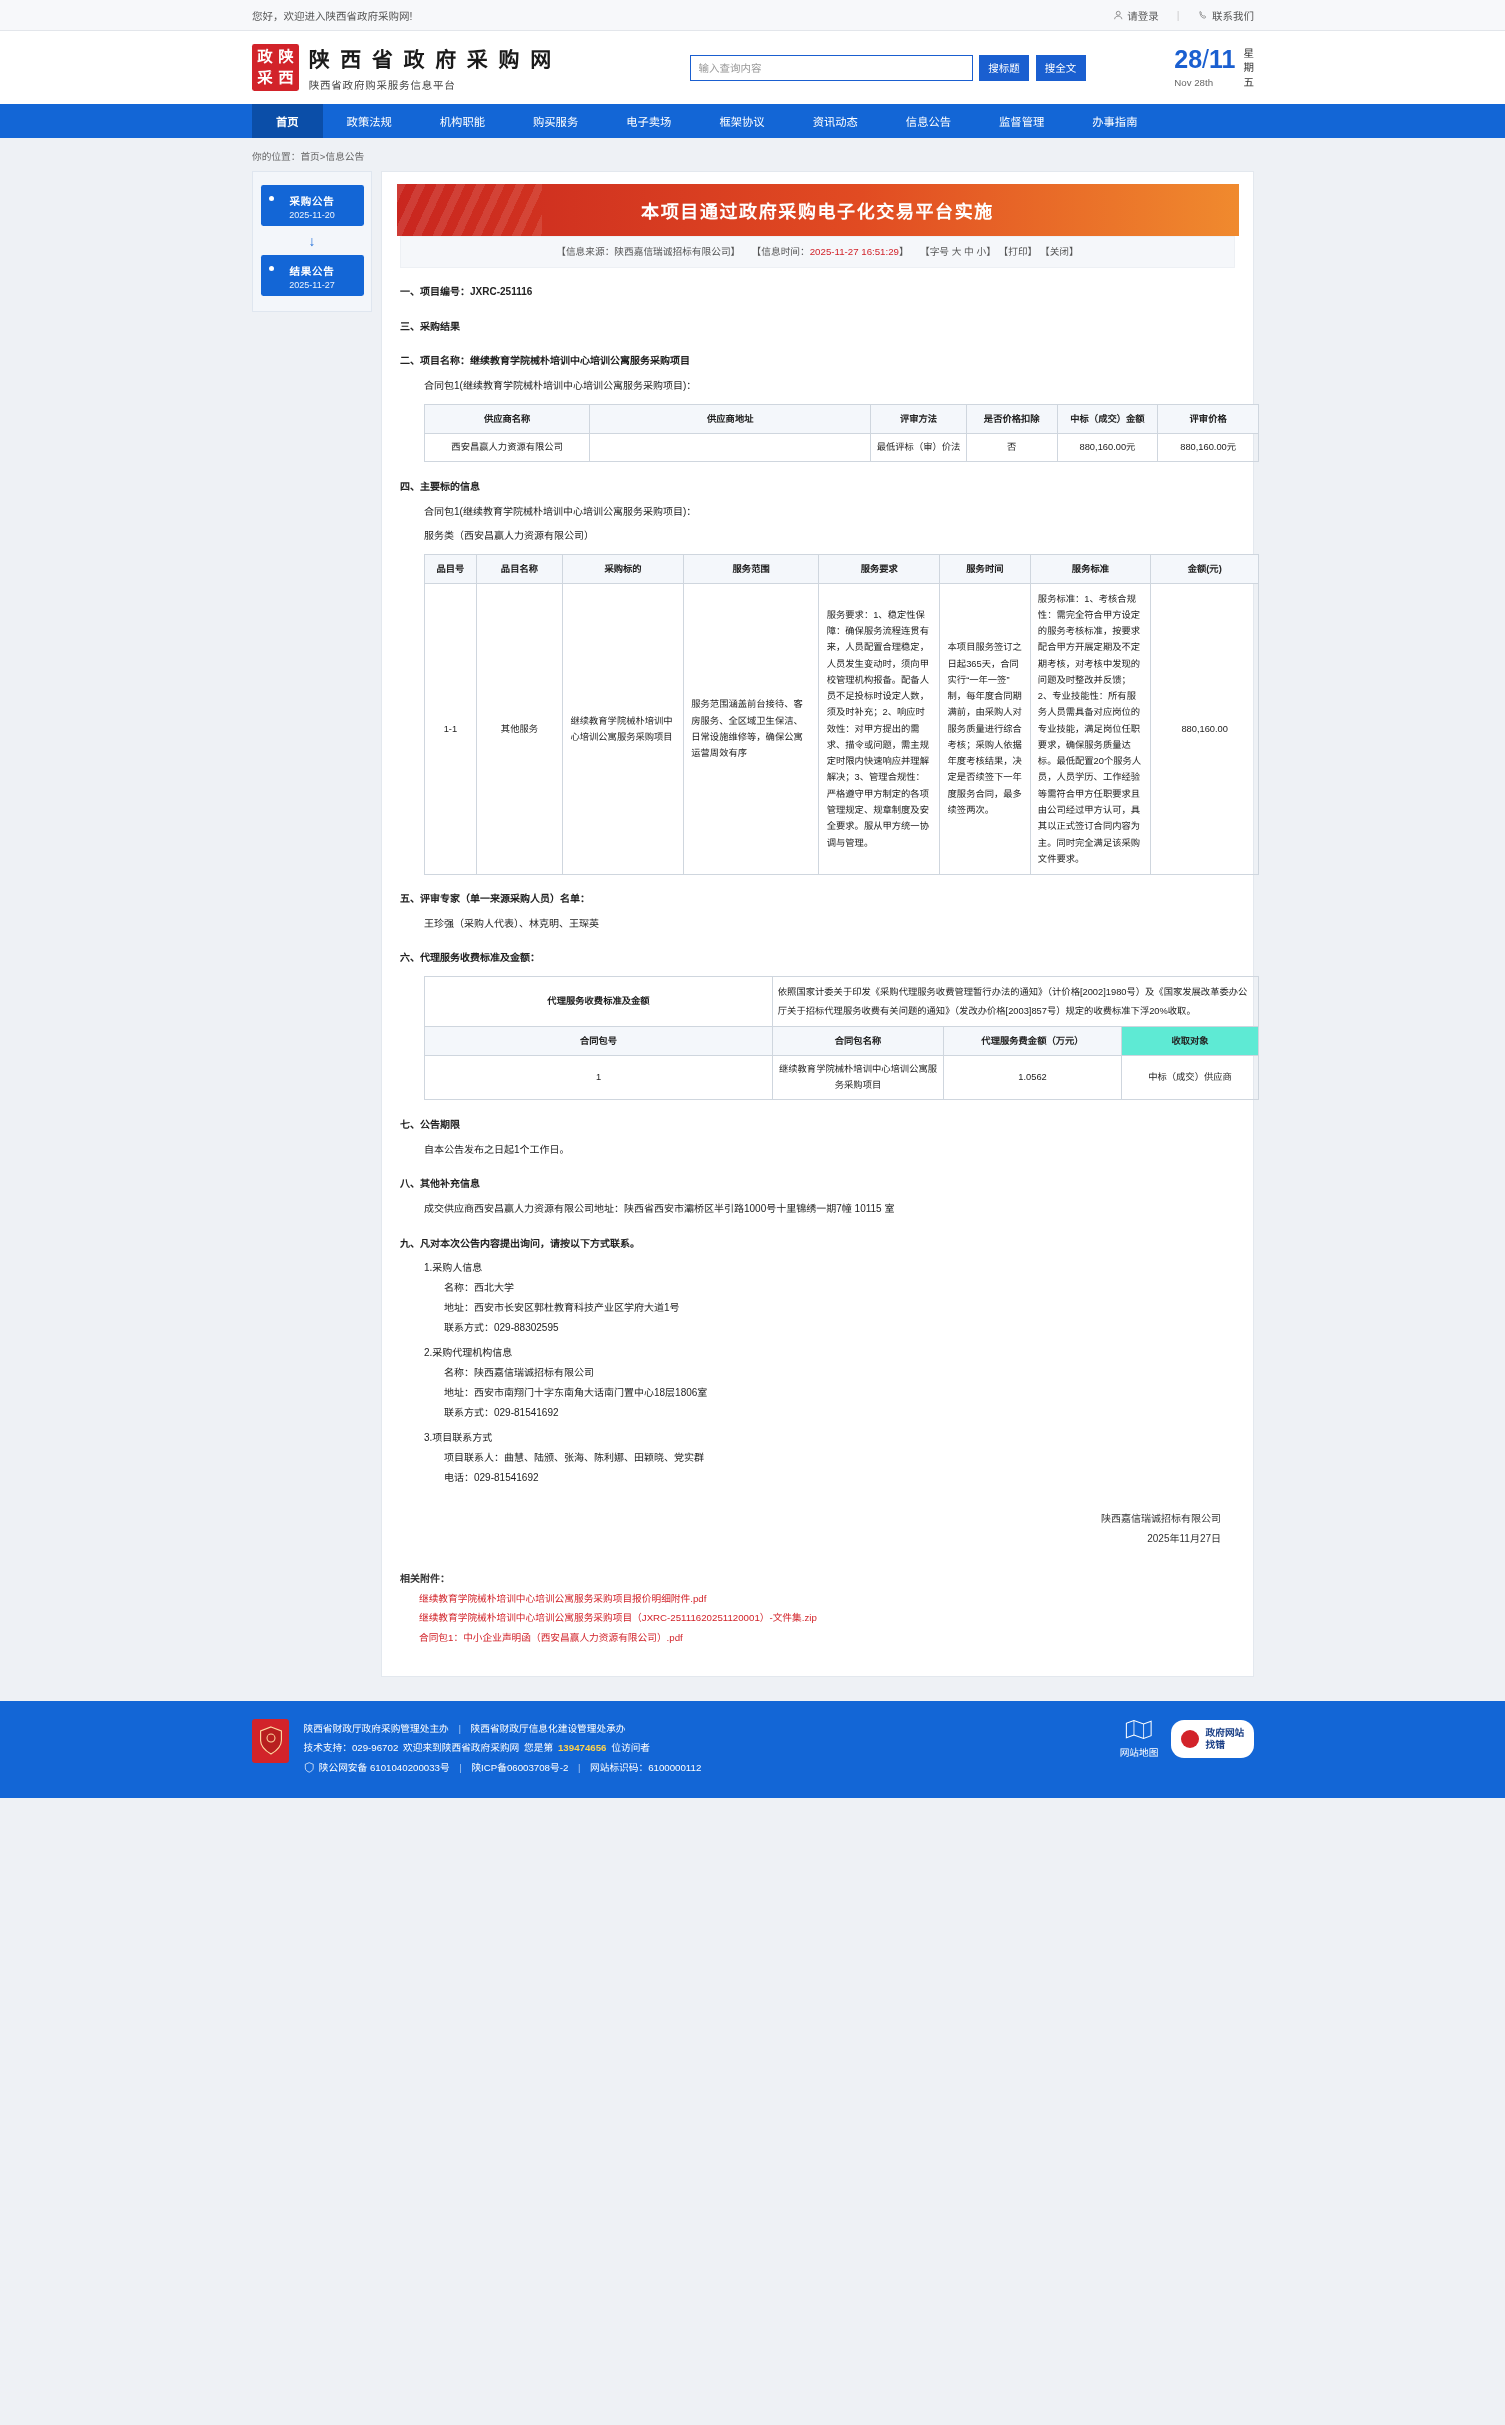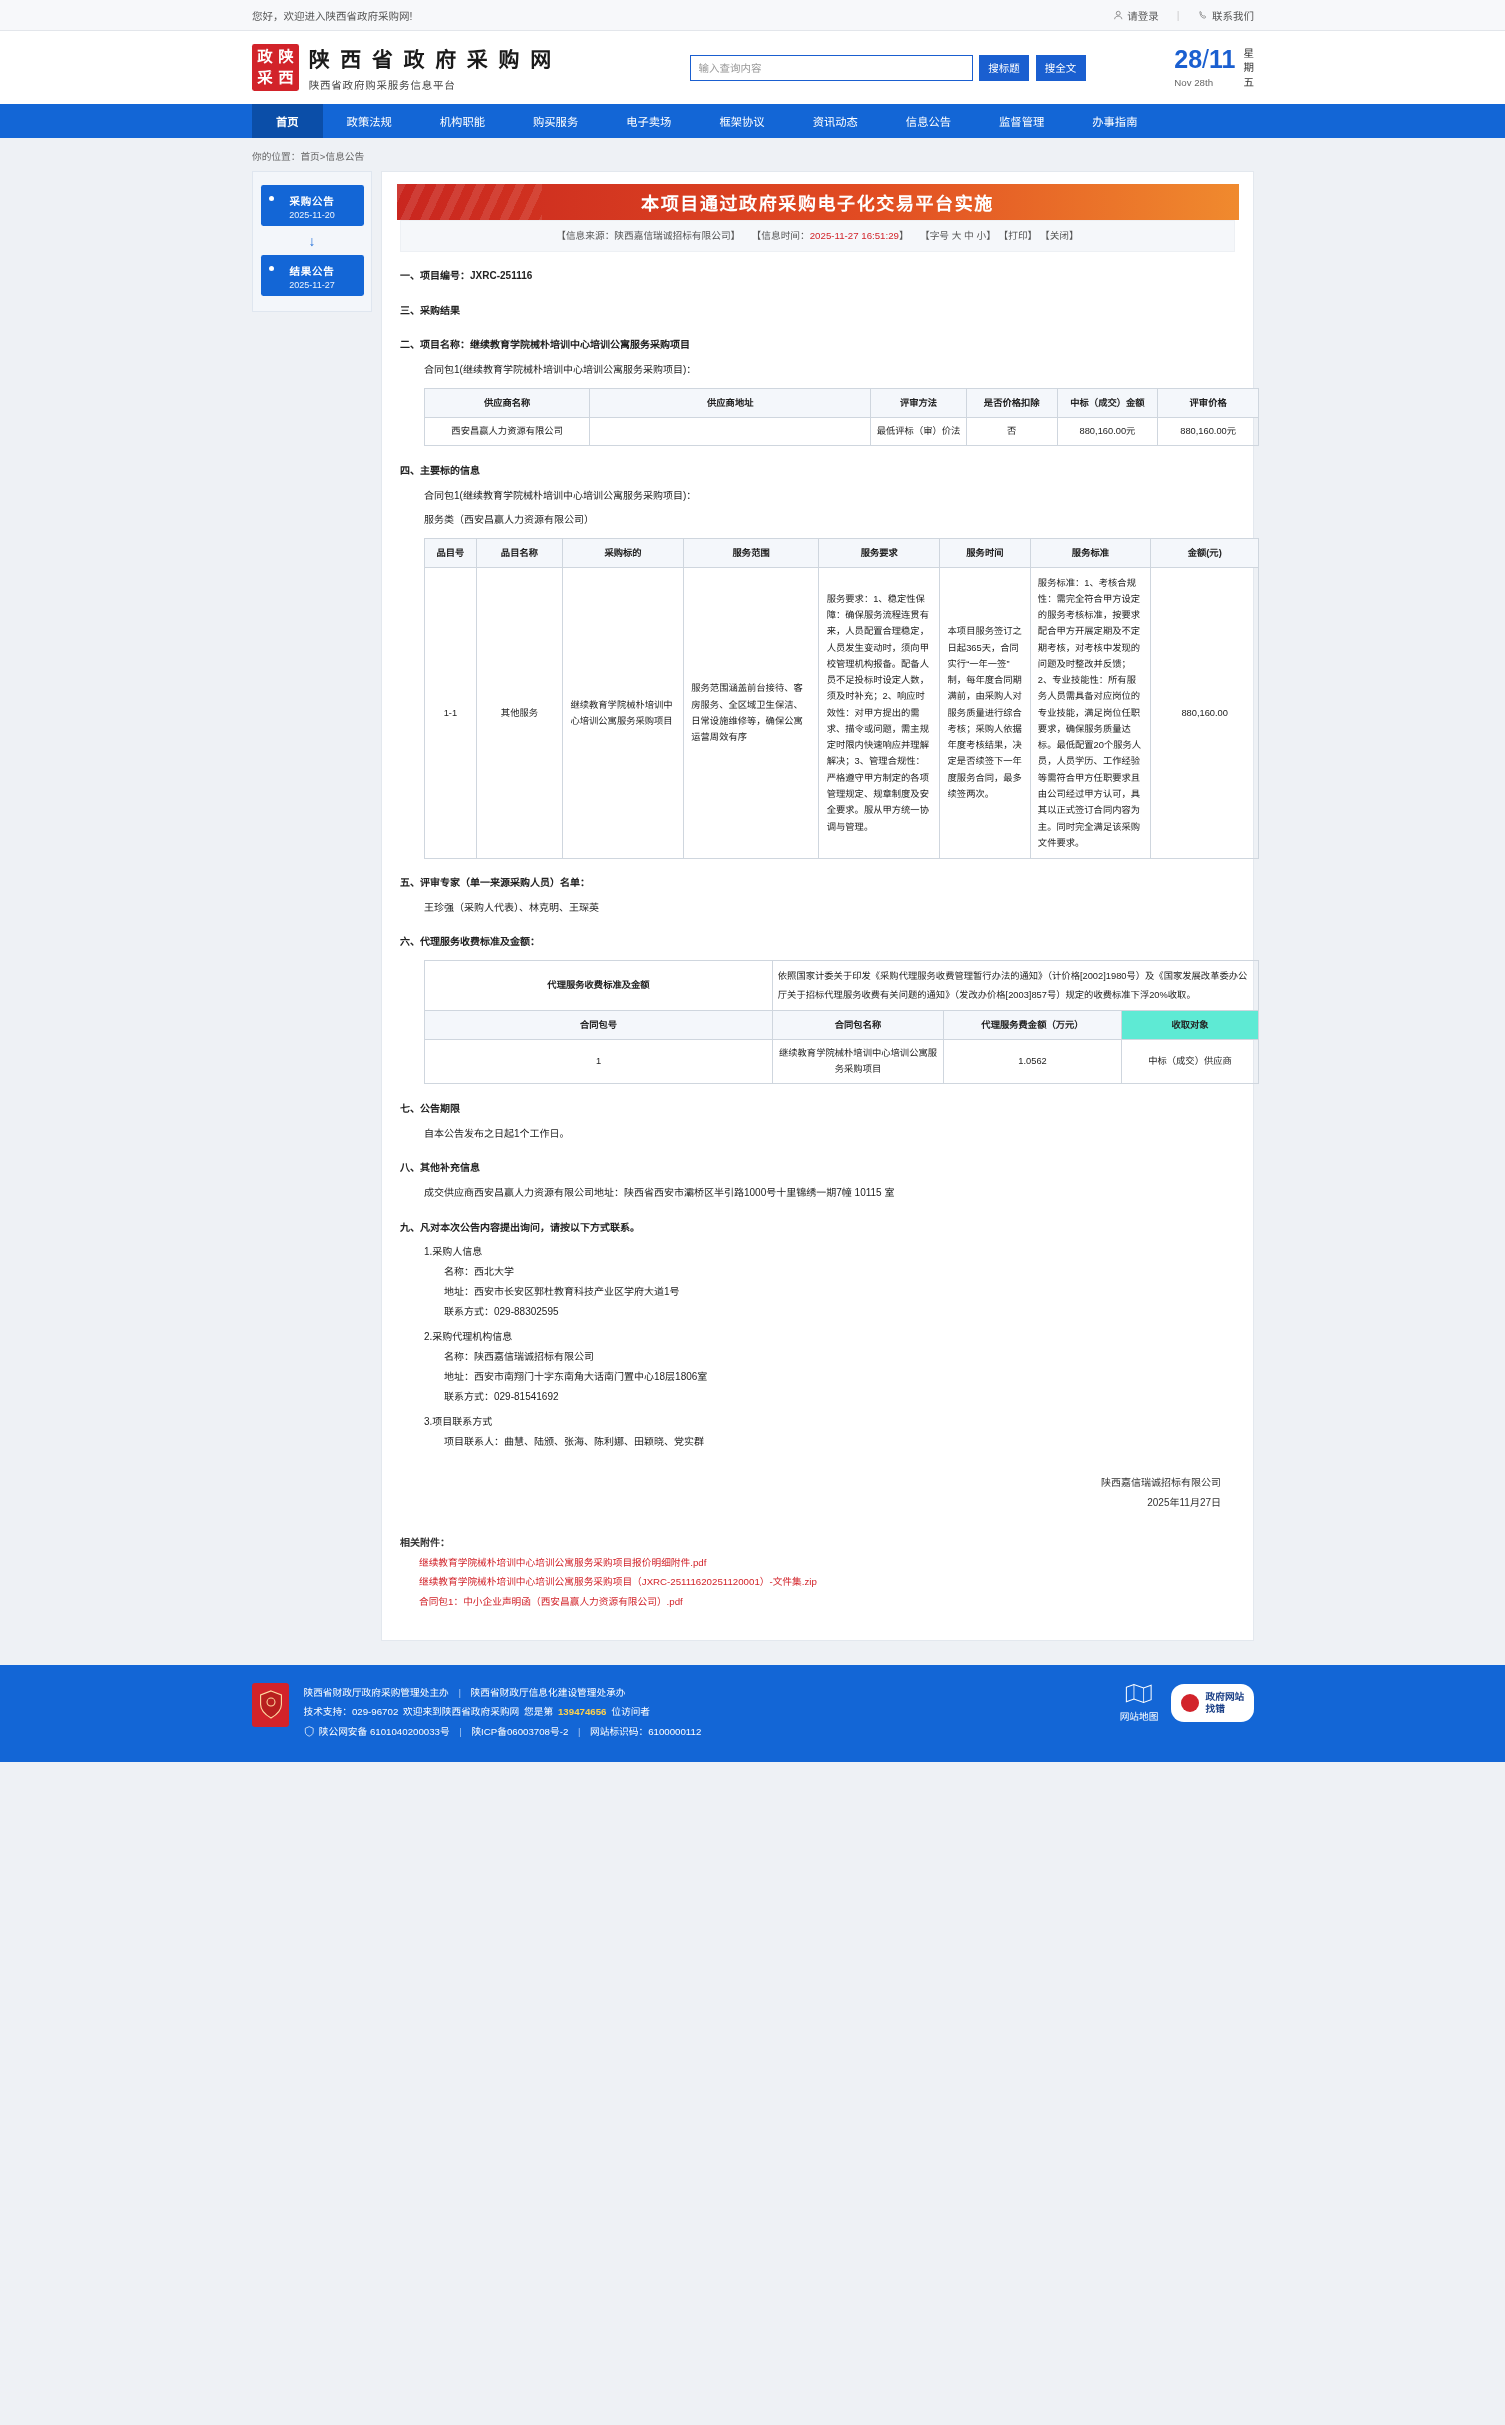--- a/index.html
+++ b/index.html
@@ -85,21 +85,21 @@
     position:absolute; left:8px; top:10.5px; width:5.7px; height:5.7px; border-radius:50%;
     background:#fff;
   }
   .step.current { background:#1366d6; }
   .step.done { background:#1366d6; }
   .arrow-down { color:#1366d6; font-size:13.7px; margin:7.3px 0 6.5px 0; }
 
   .content { flex:1; background:#fff; border:0.8px solid #e3e8ee; padding:0 0 32px 0; }
 
   .banner {
-    margin:11.3px 14.5px 0 14.5px; height:36px; border-radius:0;
+    margin:11.3px 14.5px 0 14.5px; height:52px; border-radius:0;
     background:linear-gradient(90deg,#c9261f 0%,#e14b22 55%,#f08a2e 100%);
     color:#fff; display:flex; align-items:center; justify-content:center;
     font-size:18px; font-weight:bold; letter-spacing:1.6px;
     position:relative; overflow:hidden;
   }
   .banner::before{
     content:""; position:absolute; left:0; top:0; bottom:0; width:145px;
     background:repeating-linear-gradient(115deg, rgba(255,255,255,.10) 0 8px, rgba(255,255,255,0) 8px 18px);
   }
 
@@ -373,20 +373,21 @@
         <div class="p indent1">1.采购人信息</div>
         <div class="indent2">名称：西北大学</div>
         <div class="indent2">地址：西安市长安区郭杜教育科技产业区学府大道1号</div>
         <div class="indent2">联系方式：029-88302595</div>
         <div class="p indent1">2.采购代理机构信息</div>
         <div class="indent2">名称：陕西嘉信瑞诚招标有限公司</div>
         <div class="indent2">地址：西安市南翔门十字东南角大话南门置中心18层1806室</div>
         <div class="indent2">联系方式：029-81541692</div>
         <div class="p indent1">3.项目联系方式</div>
         <div class="indent2">项目联系人：曲慧、陆颁、张海、陈利娜、田颖晓、党实群</div>
+        <div class="indent2">电话：029-81541692</div>
       </div>
 
       <div class="sign">
         <div>陕西嘉信瑞诚招标有限公司</div>
         <div>2025年11月27日</div>
       </div>
 
       <div class="attach-title">相关附件：</div>
       <div class="attach">
         <a>继续教育学院械朴培训中心培训公寓服务采购项目报价明细附件.pdf</a>

